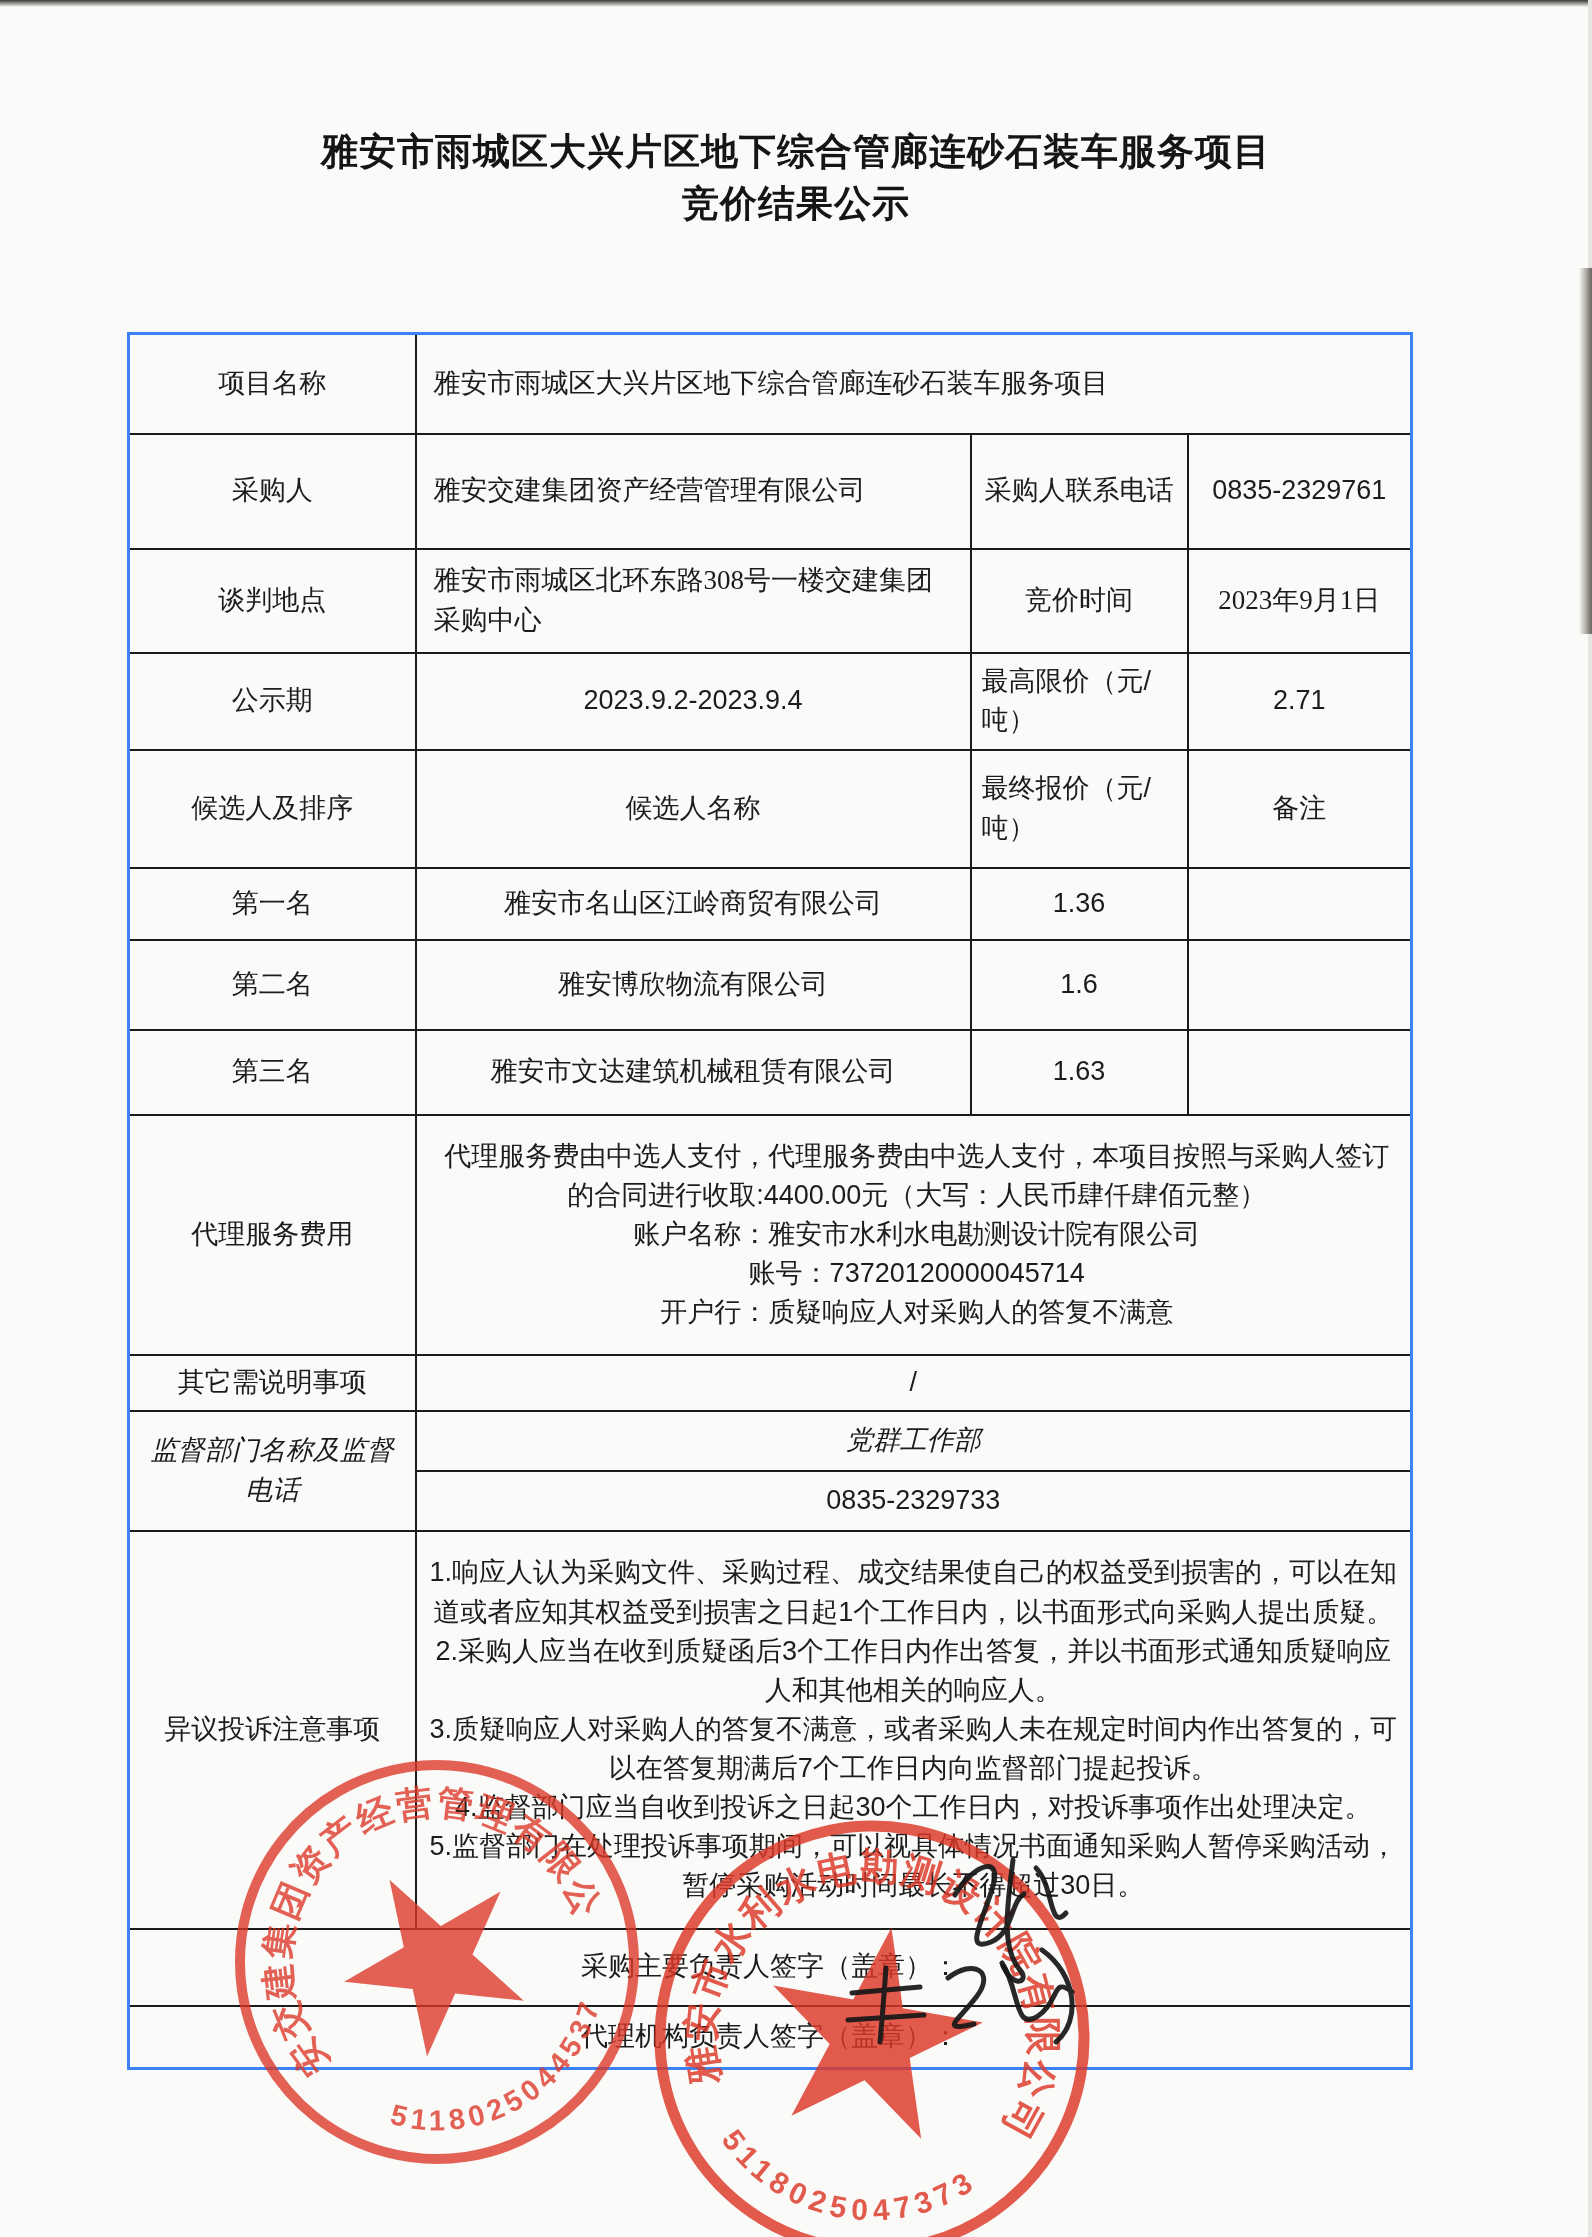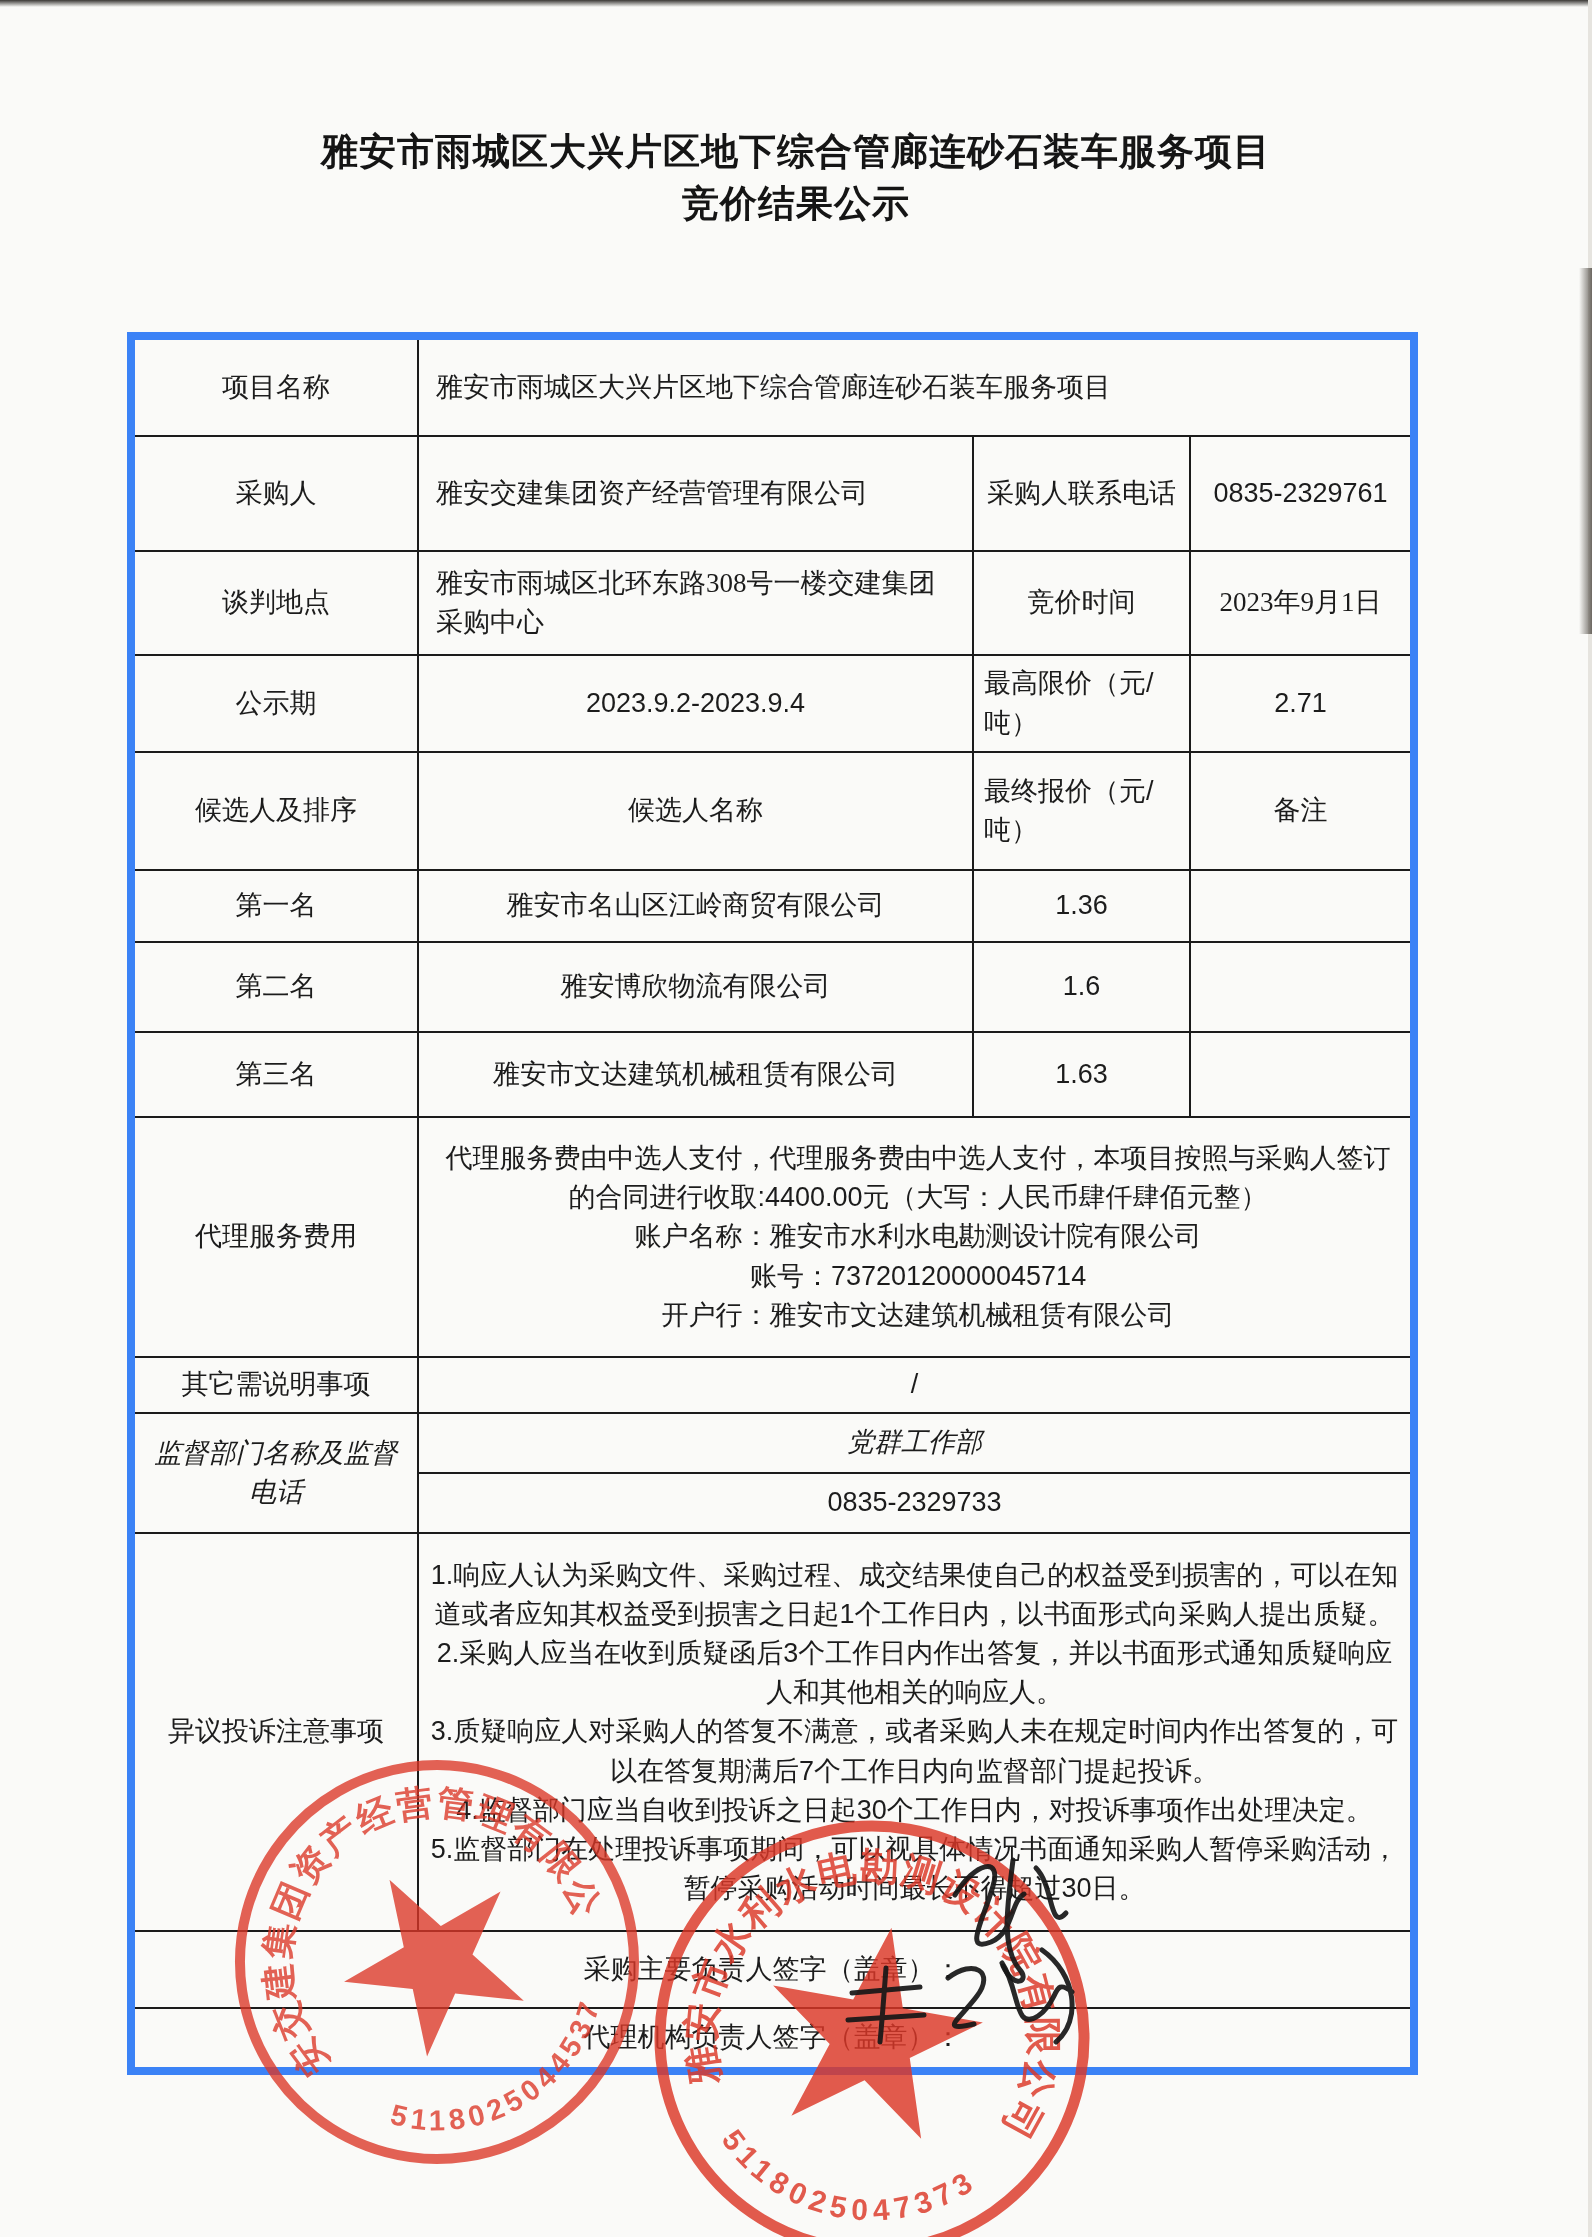--- a/index.html
+++ b/index.html
@@ -33,21 +33,21 @@
     font-size:27px;color:#1c1c1c;
   }
   table.results td, table.results th{
     border:2px solid #1b1b1b;
     font-weight:400;vertical-align:middle;
     padding:4px 10px;
     text-align:center;
     word-break:break-all;
     line-height:1.45;
   }
-  table.results{border:8px solid #3b82f6;}
+  table.results{border:3px solid #3b82f6;}
   .al{text-align:left !important;}
   .pl{padding-left:17px !important;}
   .fee-lines{text-align:left;line-height:1.72;}
   .obj-lines{text-align:left;line-height:1.6;}
   .sig-row td{text-align:left;padding-left:8px;height:100%;}
   tr.r1{height:100px;} tr.r2{height:115px;} tr.r3{height:104px;font-family:Liberation Serif, serif;}
   tr.r4{height:97px;} tr.r5{height:118px;margin-top:28px;} tr.r6{height:72px;}
   tr.r7{height:90px;}  tr.r8{height:85px;}  tr.r9{height:240px;}
   tr.r10{height:56px;} tr.r11a{height:60px;font-style:italic;} tr.r11b{height:60px;}
   tr.r12{height:398px;} tr.r13{height:77px;} tr.r14{height:63px;}
@@ -121,21 +121,21 @@
     <td>雅安市文达建筑机械租赁有限公司</td>
     <td>1.63</td>
     <td></td>
   </tr>
   <tr class="r9">
     <th>代理服务费用</th>
     <td colspan="3" class="fee-lines pl">
       <div>代理服务费由中选人支付，代理服务费由中选人支付，本项目按照与采购人签订的合同进行收取:4400.00元（大写：人民币肆仟肆佰元整）</div>
       <div>账户名称：雅安市水利水电勘测设计院有限公司</div>
       <div>账号：73720120000045714</div>
-      <div>开户行：雅安市文达建筑机械租赁有限公司</div>
+      <div>开户行：质疑响应人对采购人的答复不满意</div>
     </td>
   </tr>
   <tr class="r10">
     <th>其它需说明事项</th>
     <td colspan="3">/</td>
   </tr>
   <tr class="r11a">
     <th rowspan="2">监督部门名称及监督电话</th>
     <td colspan="3">党群工作部</td>
   </tr>

